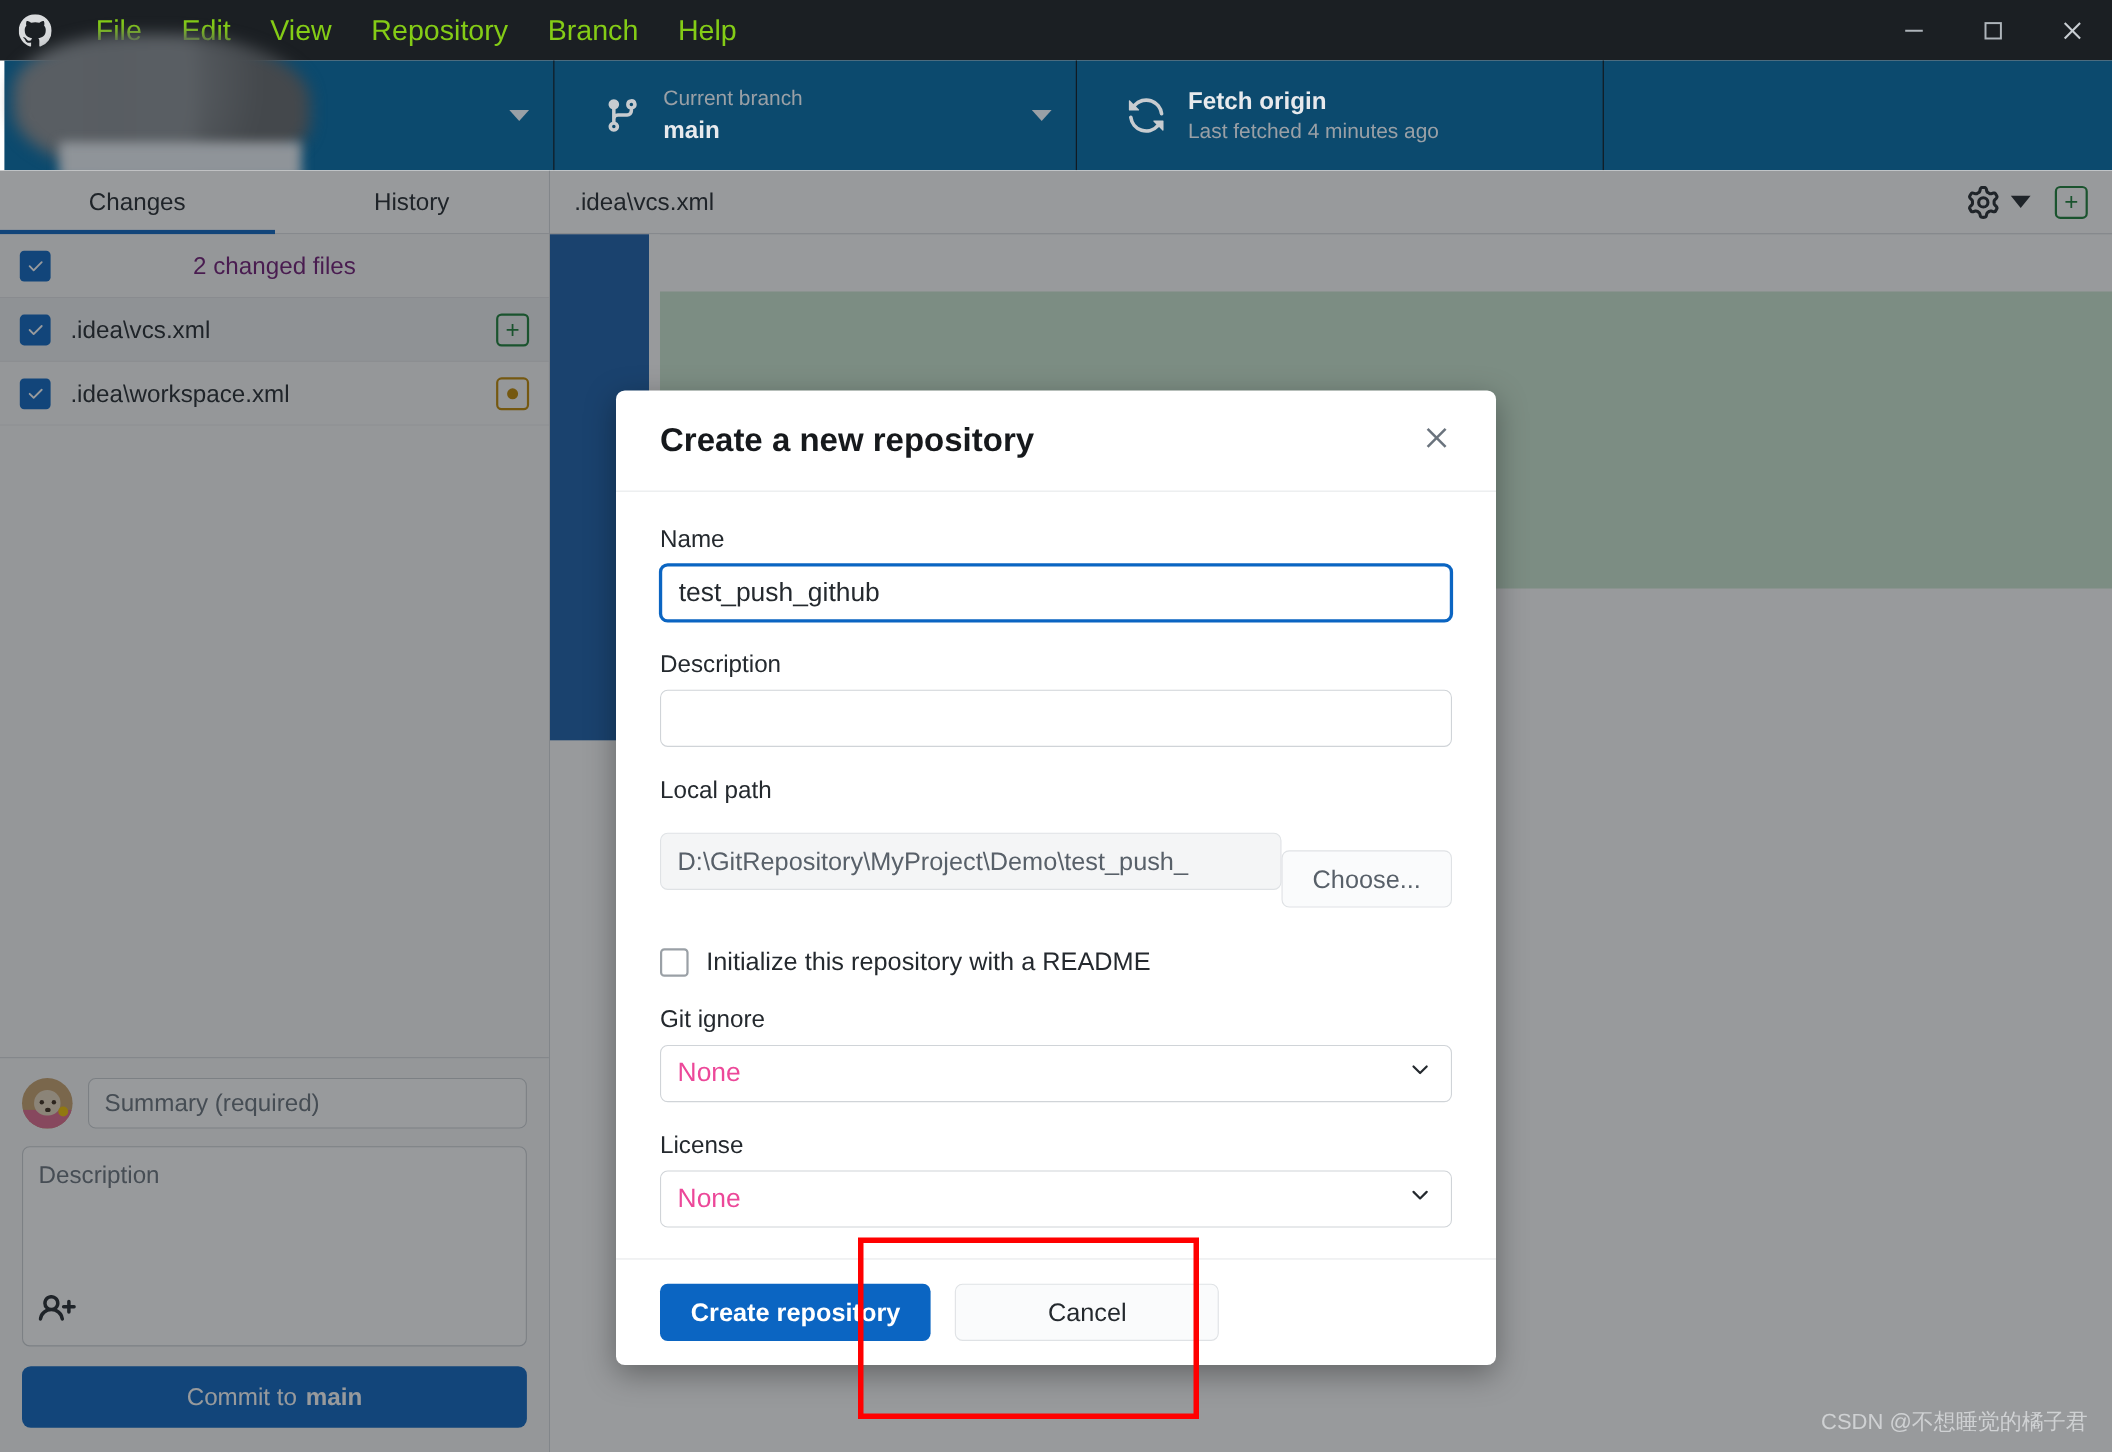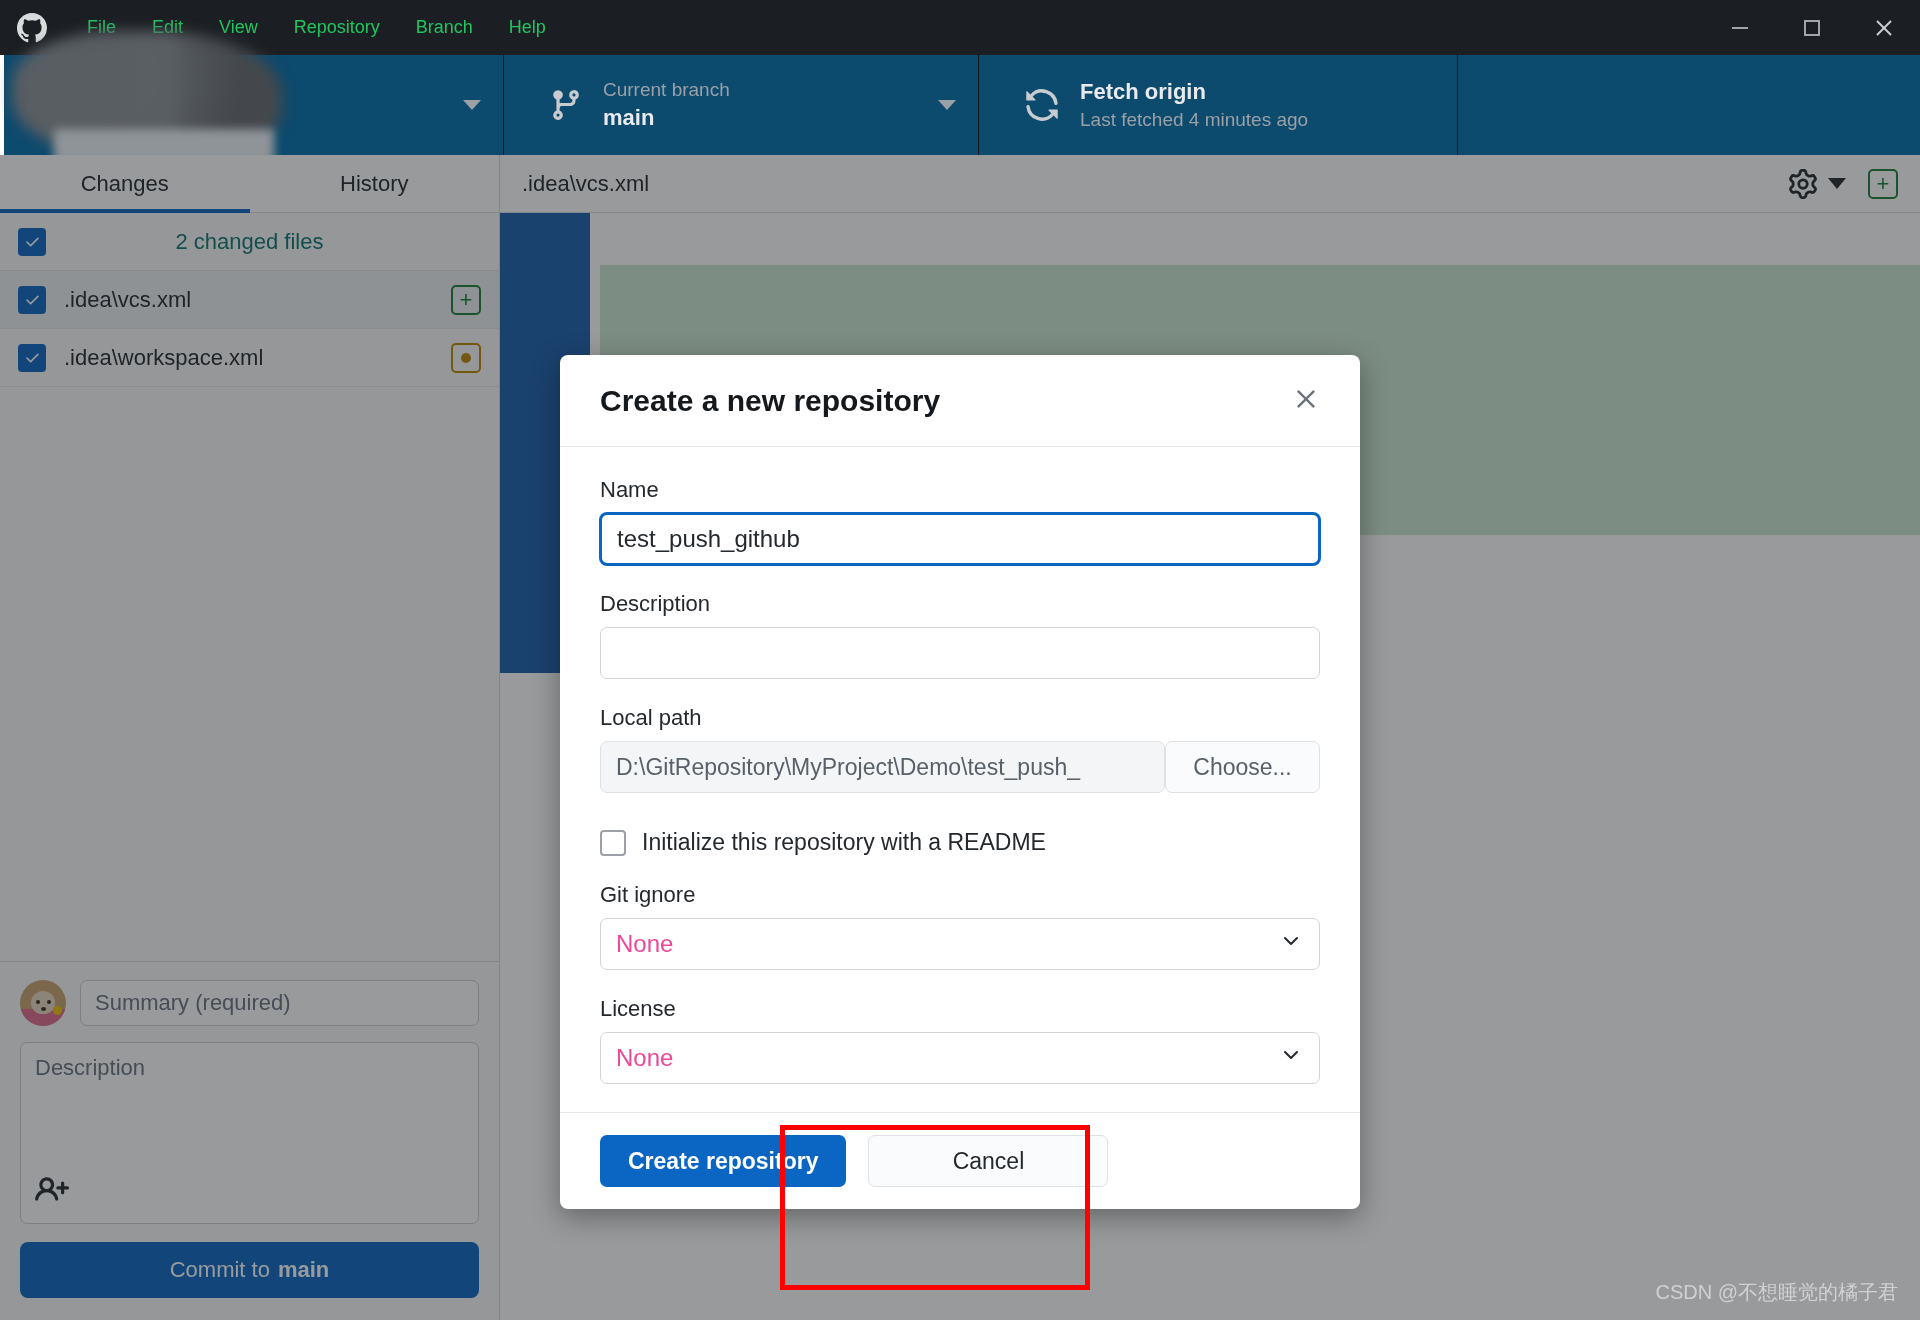--- a/index.html
+++ b/index.html
@@ -10,21 +10,21 @@
   }
   #app { position: relative; width: 1920px; height: 1320px; background: #fff; }
 
   
   .titlebar {
     position: absolute; top: 0; left: 0; width: 1920px; height: 55px;
     background: #1b1f23; display: flex; align-items: center;
   }
   .gh-logo { width: 30px; height: 30px; margin-left: 17px; margin-right: 22px; }
   .menu-item {
-    color: #22c55e; font-size: 18px; padding: 6px 18px; white-space: nowrap;
+    color: #84cc16; font-size: 26px; padding: 6px 18px; white-space: nowrap;
   }
   .win-controls { margin-left: auto; display: flex; height: 55px; }
   .win-btn {
     width: 72px; height: 55px; display: flex; align-items: center; justify-content: center;
     color: #aeb4ba;
   }
 
   
   .toolbar {
     position: absolute; top: 55px; left: 4px; width: 1920px; height: 100px;
@@ -70,21 +70,21 @@
   .tabs { display: flex; height: 58px; border-bottom: 1px solid #d8dade; background: #fff; }
   .tab {
     flex: 1; display: flex; align-items: center; justify-content: center;
     font-size: 22px; color: #24292e; position: relative;
   }
   .tab.active::after {
     content: ""; position: absolute; left: 0; right: 0; bottom: -1px; height: 4px; background: #0b65c2;
   }
   .changed-head {
     height: 58px; display: flex; align-items: center; justify-content: center;
-    font-size: 22px; color: #0f766e; border-bottom: 1px solid #e3e4e8; position: relative;
+    font-size: 22px; color: #701a75; border-bottom: 1px solid #e3e4e8; position: relative;
     background: #fafafa;
   }
   .cbox {
     width: 28px; height: 28px; border-radius: 4px; background: #0b65c2;
     display: flex; align-items: center; justify-content: center; flex: 0 0 auto;
   }
   .cbox svg { display: block; }
   .changed-head .cbox { position: absolute; left: 18px; }
   .file-row {
     height: 58px; display: flex; align-items: center; padding: 0 18px;
@@ -172,21 +172,21 @@
   }
   .text-input.focused { border: 2px solid #0b65c2; box-shadow: 0 0 0 1px #0b65c2; }
   .path-row { display: flex; align-items: center; }
   .path-input {
     flex: 1; height: 52px; border: 1px solid #dfe2e5; border-radius: 7px; background: #f4f5f6;
     display: flex; align-items: center; padding: 0 15px; font-size: 23px; color: #586069;
     white-space: nowrap; overflow: hidden;
   }
   .choose-btn {
     width: 155px; height: 52px; border: 1px solid #dfe2e5; border-radius: 7px; background: #fafbfc;
-    display: flex; align-items: center; justify-content: center; font-size: 23px; color: #586069;
+    display: flex; align-items: center; justify-content: center; font-size: 23px; color: #586069; margin-top: 32px;
   }
   .check-row { display: flex; align-items: center; gap: 16px; margin-top: 36px; }
   .check-empty { width: 26px; height: 26px; border: 2px solid #9aa0a6; border-radius: 4px; background: #fff; }
   .check-label { font-size: 23px; color: #24292e; }
   .select-box {
     height: 52px; border: 1px solid #d0d4d8; border-radius: 7px; background: #fff;
     display: flex; align-items: center; padding: 0 15px; font-size: 24px; color: #ec4899;
     position: relative;
   }
   .select-caret { position: absolute; right: 16px; top: 50%; transform: translateY(-50%); color: #24292e; }

